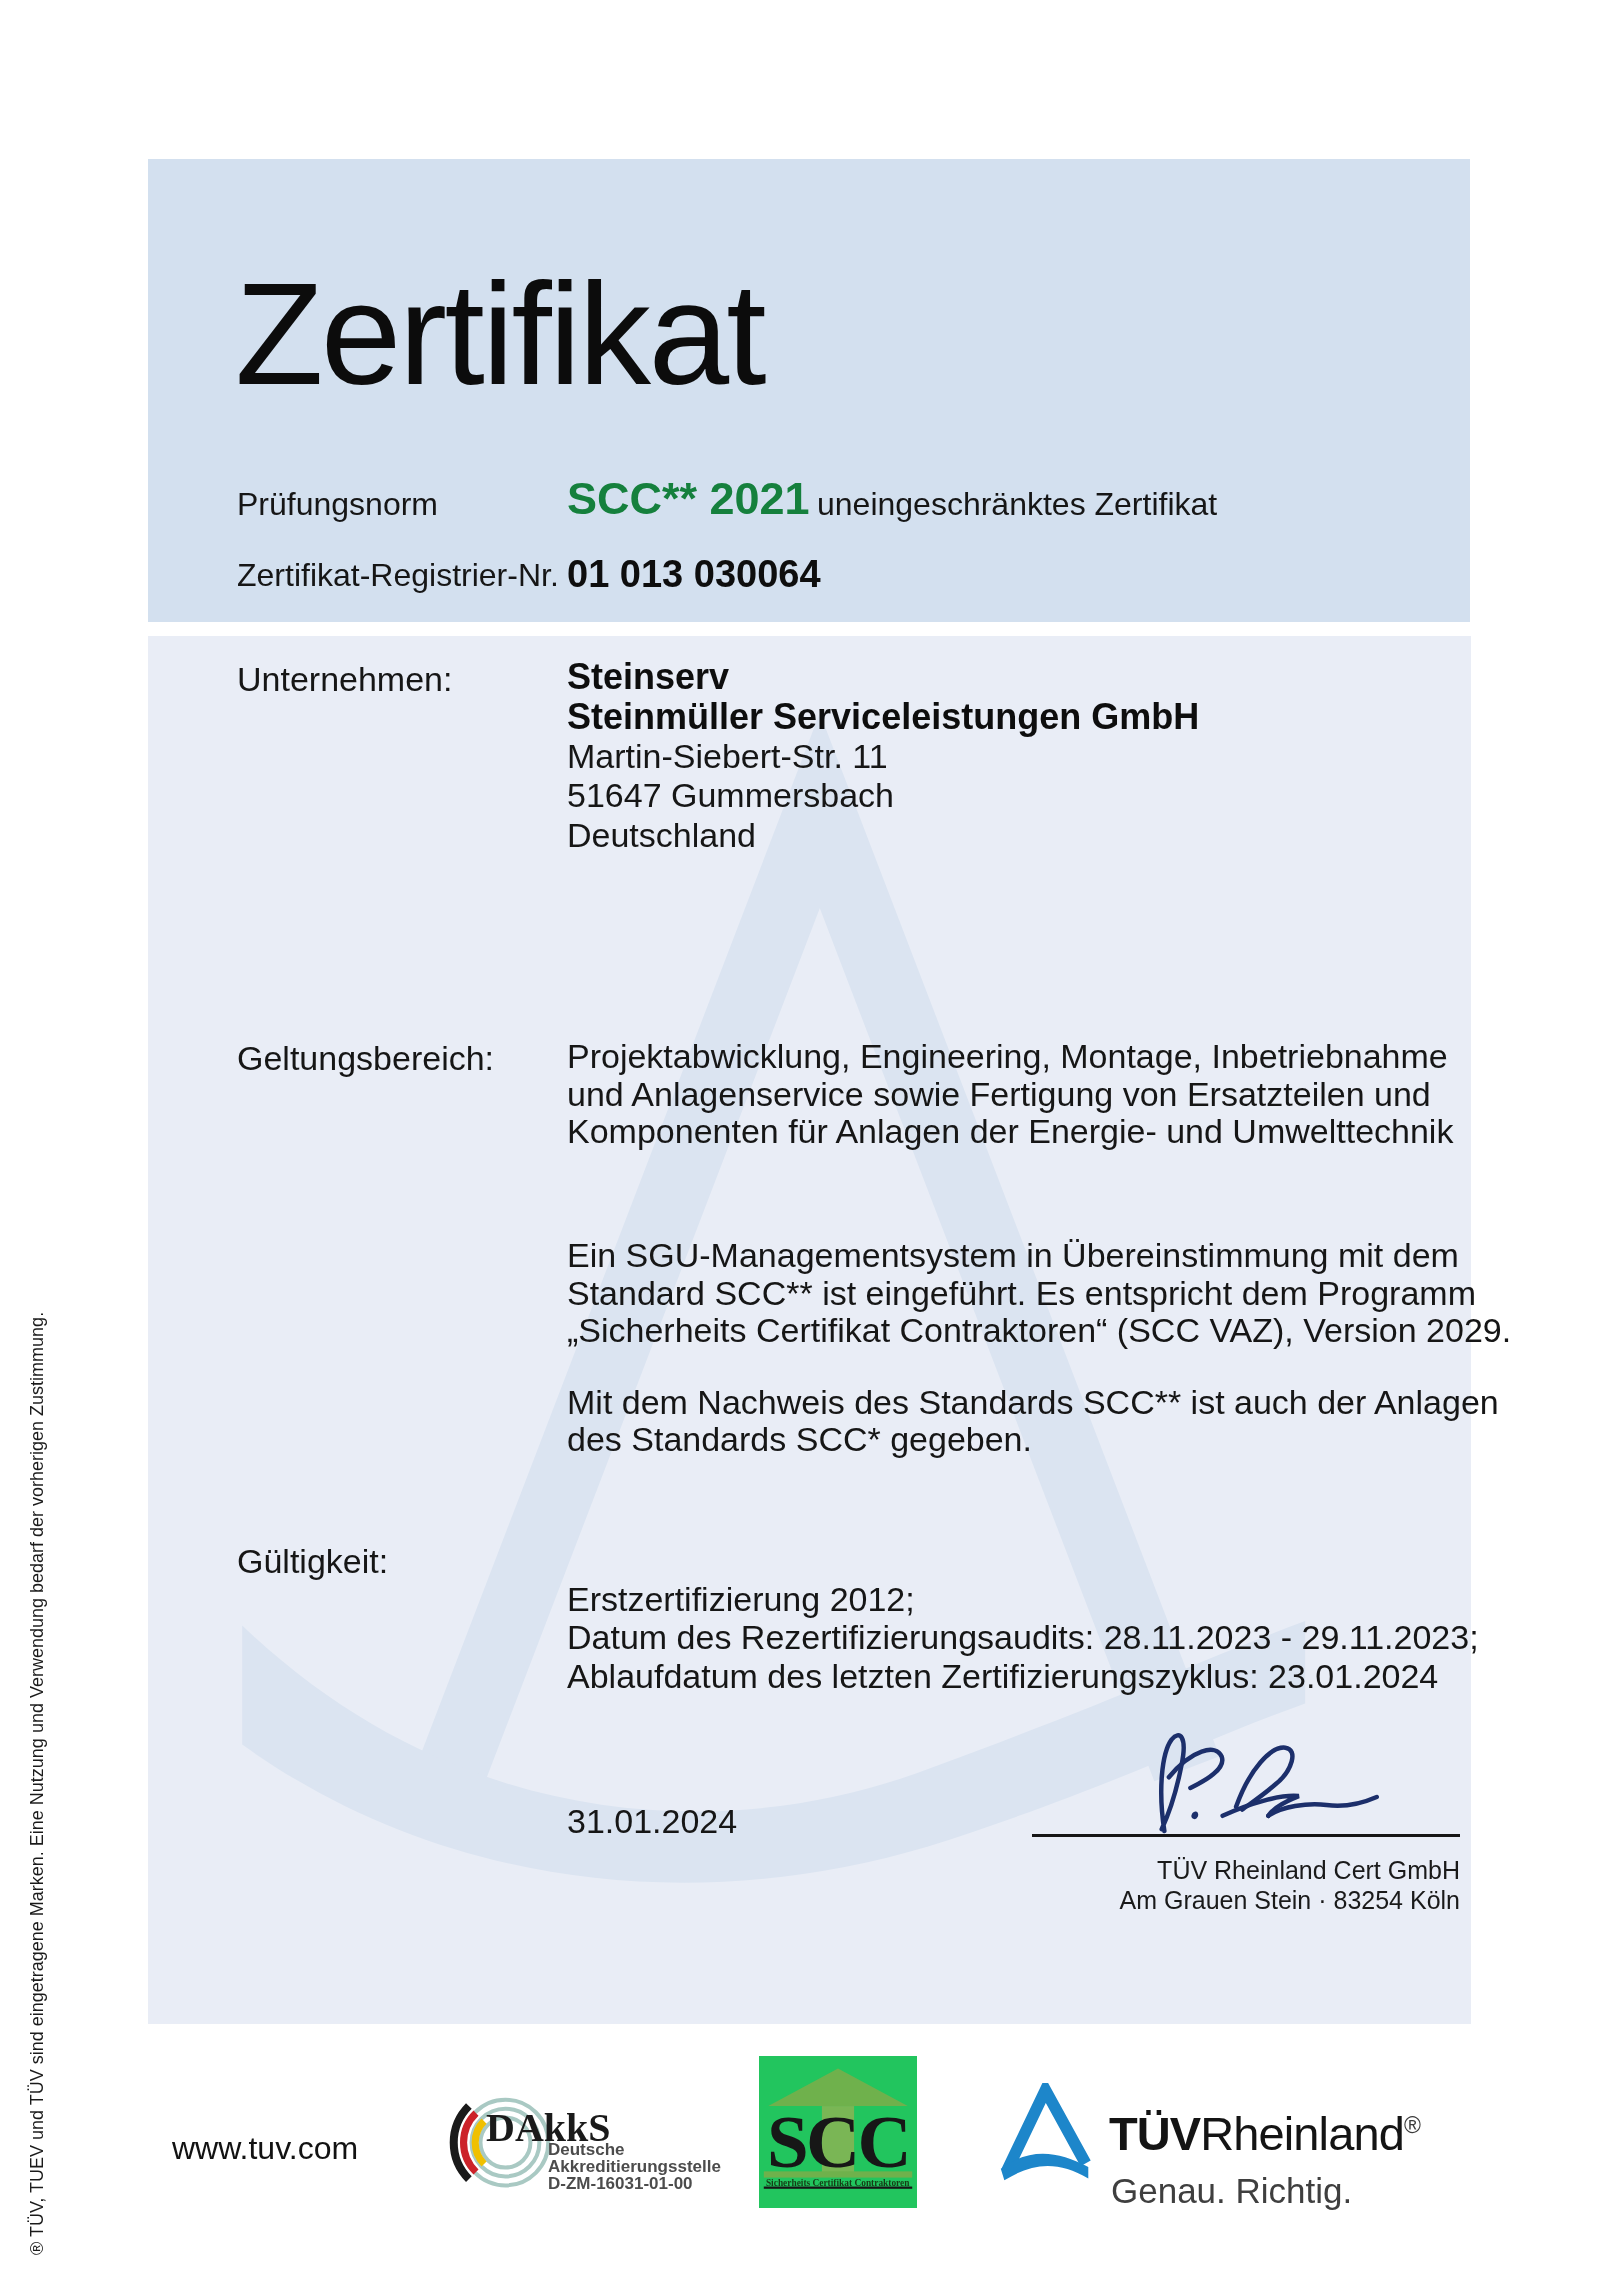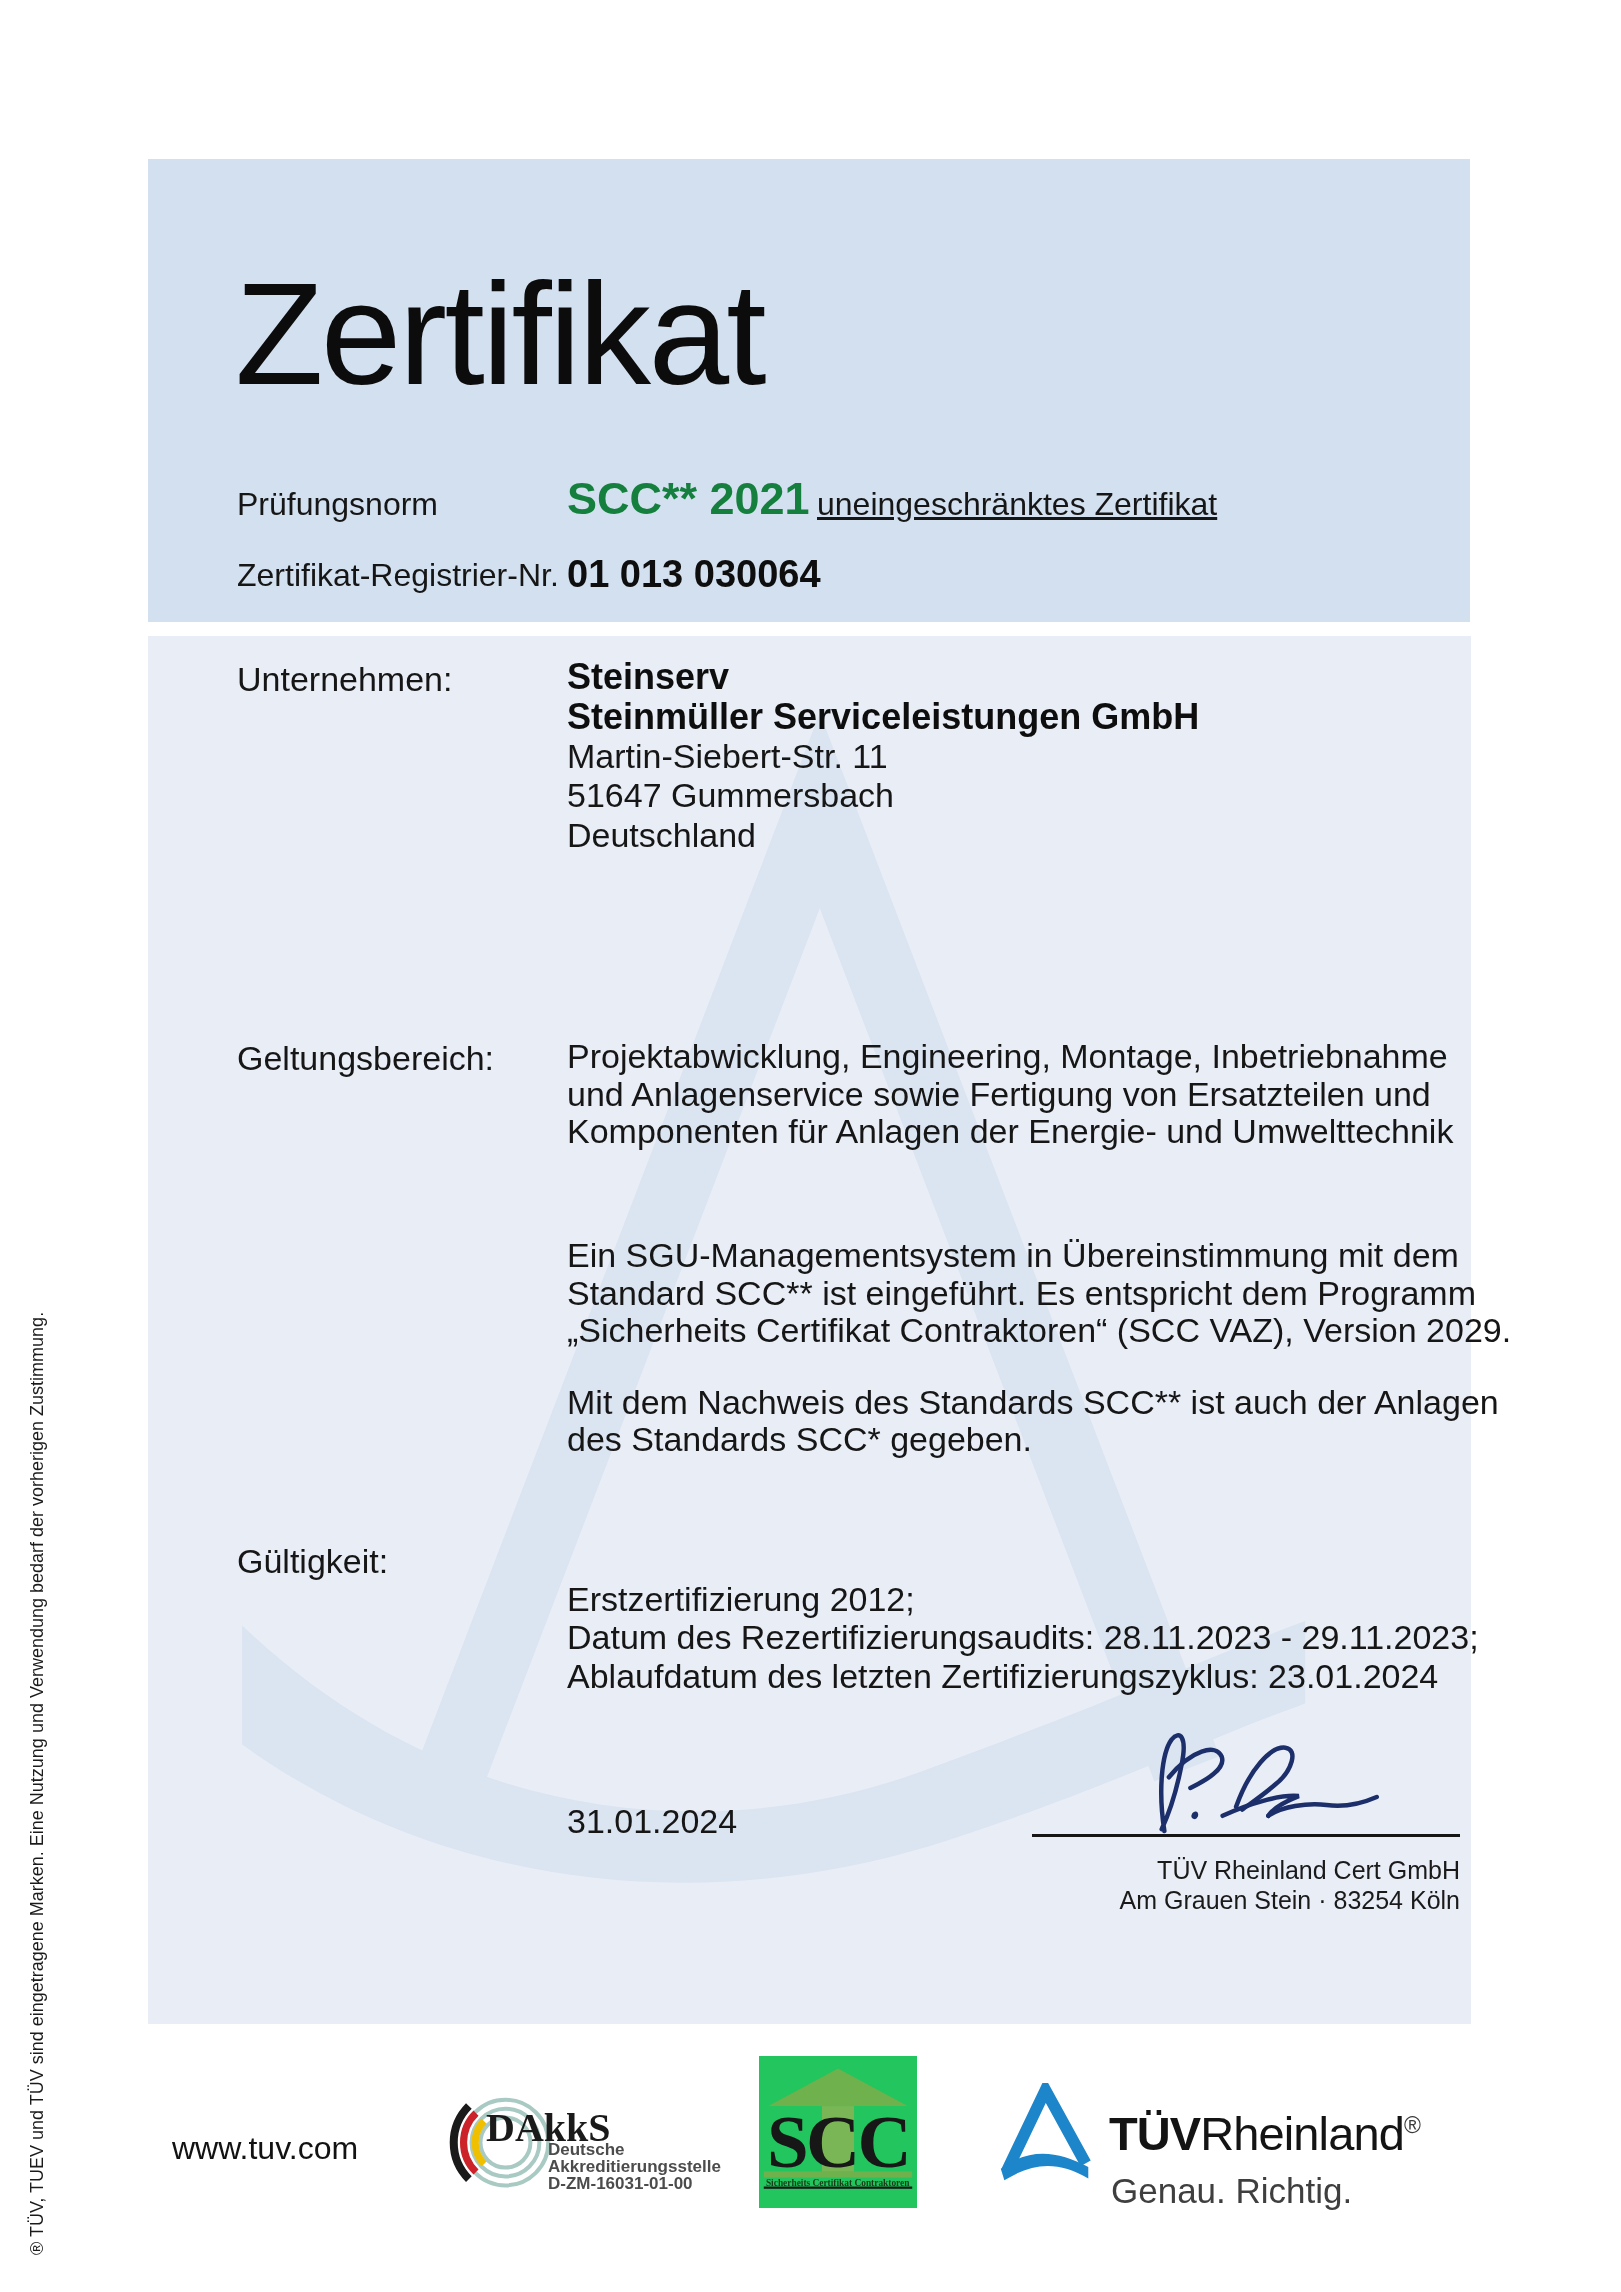--- a/index.html
+++ b/index.html
@@ -46,21 +46,21 @@
   <svg class="abs" id="watermark" viewBox="0 0 1477 1550" xmlns="http://www.w3.org/2000/svg">
     <path d="M340,1265 L750,195 L1160,1265" fill="none" stroke="#dbe4f1" stroke-width="78" stroke-linejoin="miter" stroke-miterlimit="12"></path>
     <path d="M105,1105 C340,1330 640,1355 880,1262 C1080,1188 1190,1138 1292,1100
              L1292,1192 C1180,1232 1060,1292 870,1352 C600,1432 320,1392 105,1238 Z" fill="#dbe4f1"></path>
   </svg>
 
   <div class="abs doc-title">Zertifikat</div>
 
   <div class="abs lbl" style="left:237px;top:486px;">Prüfungsnorm</div>
   <div class="abs val-big" style="left:567px;top:473px;">SCC** 2021</div>
-  <div class="abs lbl" style="left:817px;top:486px;text-decoration:underline;">uneingeschränktes Zertifikat</div>
+  <div class="abs lbl" style="left:817px;top:486px;">uneingeschränktes Zertifikat</div>
 
   <div class="abs lbl" style="left:237px;top:557px;">Zertifikat-Registrier-Nr.</div>
   <div class="abs val-bold" style="left:567px;top:553px;">01 013 030064</div>
 
   <div class="abs lbl" style="left:237px;top:660px;font-size:34px;">Unternehmen:</div>
   <div class="abs txt-b" style="left:567px;top:656px;">Steinserv</div>
   <div class="abs txt-b" style="left:567px;top:696px;">Steinmüller Serviceleistungen GmbH</div>
   <div class="abs txt" style="left:567px;top:737px;">Martin-Siebert-Str. 11</div>
   <div class="abs txt" style="left:567px;top:776px;">51647 Gummersbach</div>
   <div class="abs txt" style="left:567px;top:816px;">Deutschland</div>

